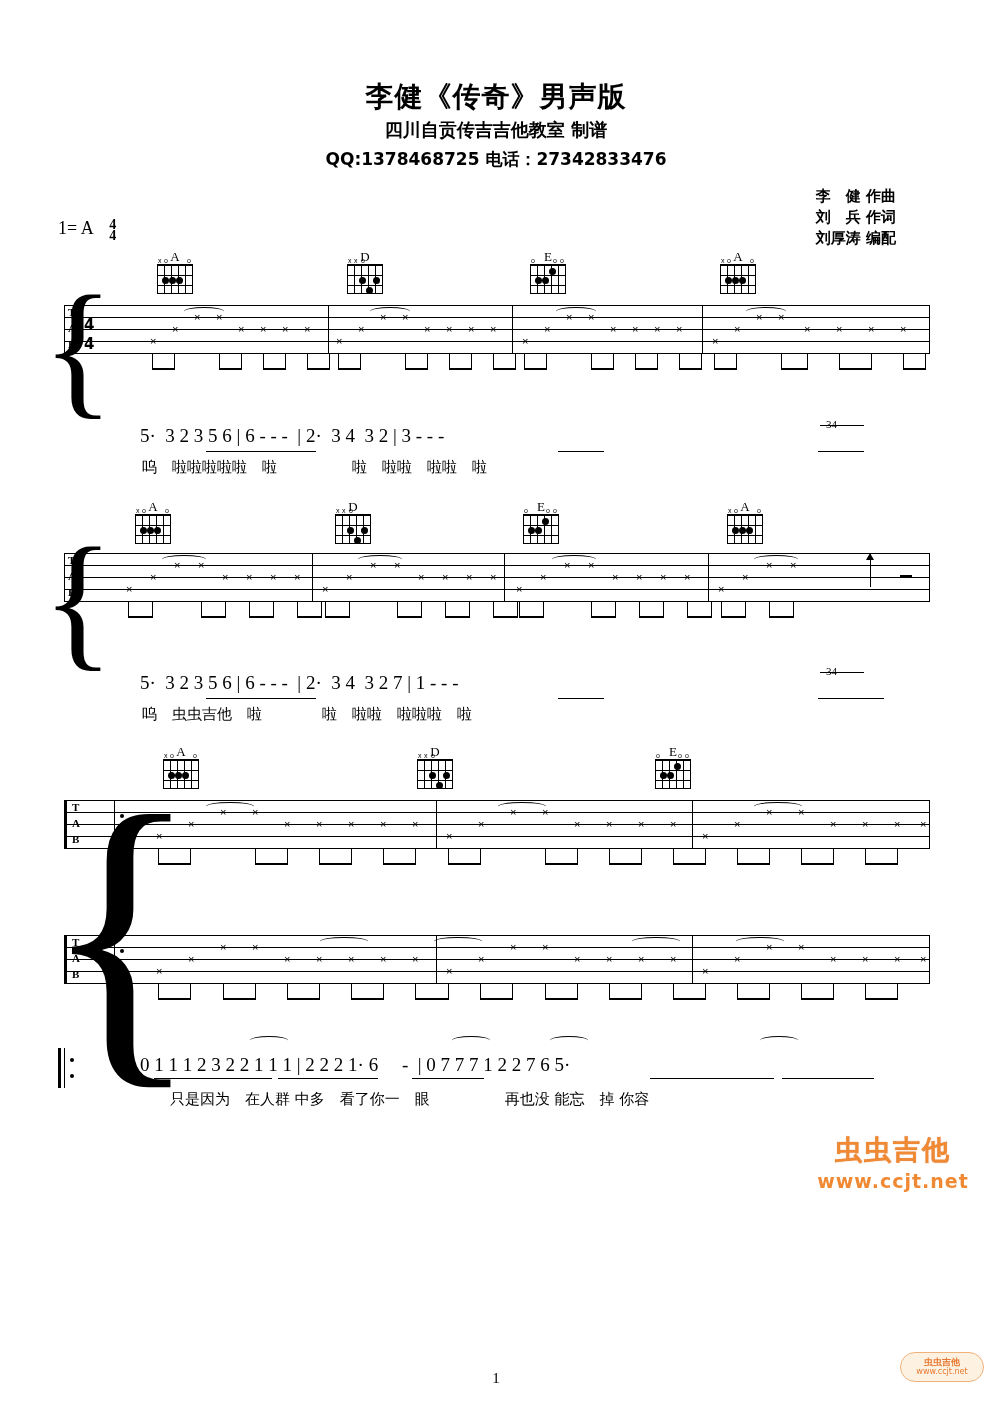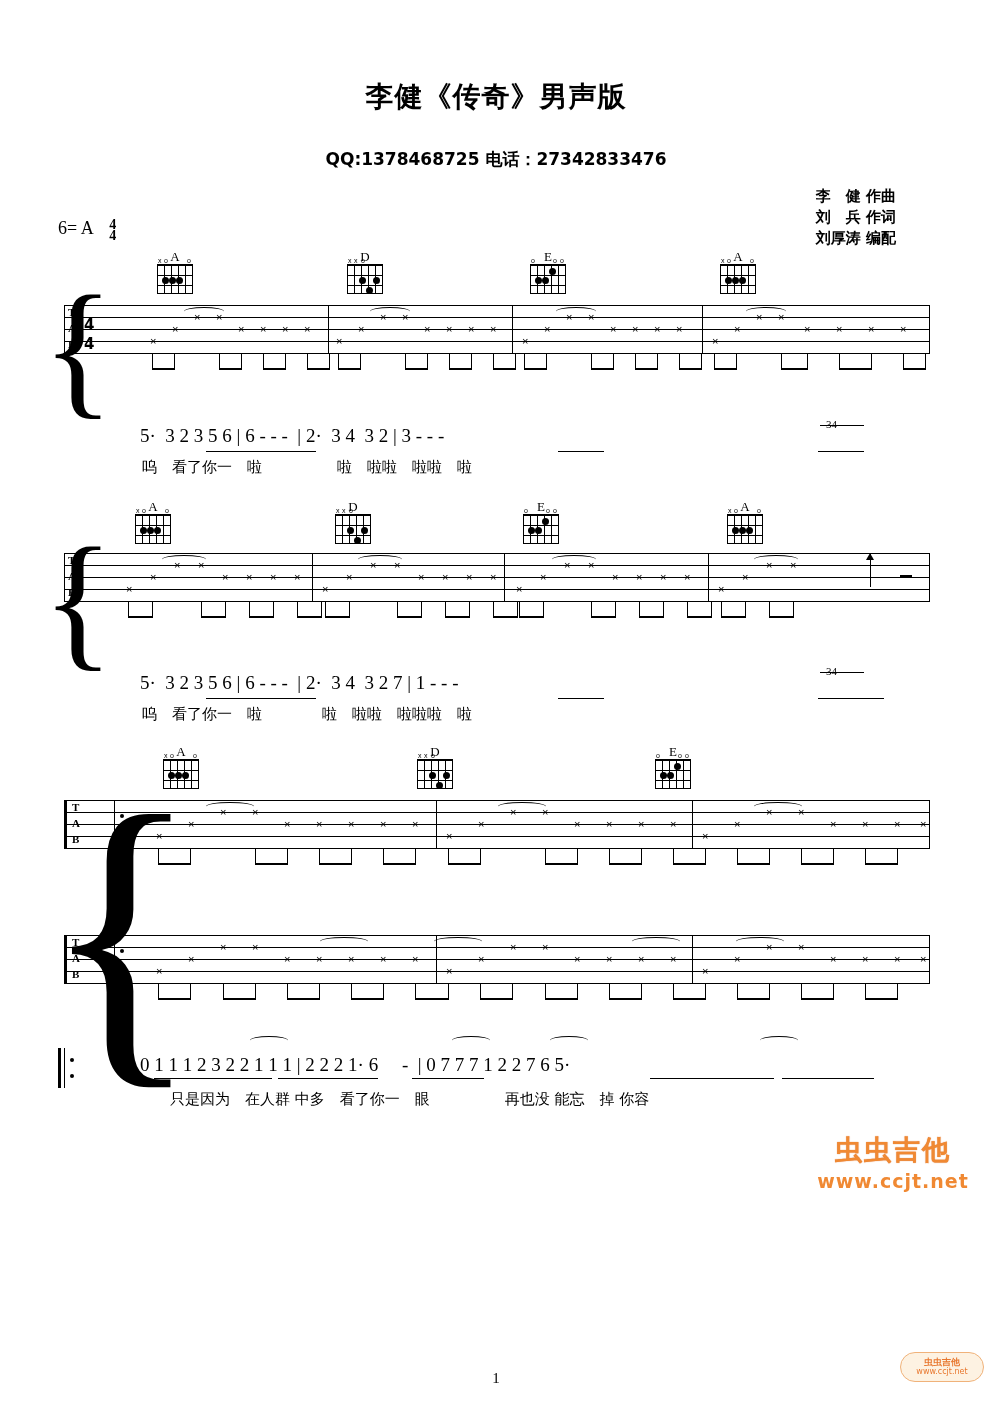--- a/index.html
+++ b/index.html
@@ -131,30 +131,31 @@
   }
   .repeat-dots{position:absolute;}
   .repeat-dots i{position:absolute;width:4px;height:4px;border-radius:50%;background:#000;}
 </style>
 </head>
 <body>
 
 <div class="page">
 
   <div class="title">李健《传奇》男声版</div>
+  <div class="subtitle">四川自贡传吉吉他教室  制谱</div>
   <div class="contact">QQ:1378468725  电话：27342833476</div>
 
   <div class="credits">
     <div>李　健 作曲</div>
     <div>刘　兵 作词</div>
     <div>刘厚涛 编配</div>
   </div>
 
   <div class="keysig">
-    <span>6= A</span>
+    <span>1= A</span>
     <span class="frac">
       <span>4</span>
       <span>4</span>
     </span>
   </div>
 
   <div class="brace" style="left:42px;top:288px;">{</div>
 
   <div class="chord" style="left:152px;top:250px;">
     <div class="cname">A</div>
@@ -343,21 +344,21 @@
       <div class="beam" style="left:839px;top:14px;width:23px;"></div>
     </div>
   </div>
 
   <div class="numrow" style="left:140px;top:425px;">5·  3 2 3 5 6 | 6 - - -  | 2·  3 4  3 2 | 3 - - -</div>
   <div class="small34" style="left:826px;top:418px;">34</div>
   <div class="underline1" style="left:206px;top:451px;width:110px;"></div>
   <div class="underline1" style="left:558px;top:451px;width:46px;"></div>
   <div class="underline1" style="left:818px;top:451px;width:46px;"></div>
   <div class="underline1" style="left:820px;top:425px;width:44px;"></div>
-  <div class="lyricrow" style="left:142px;top:458px;">呜　看了你一　啦　　　　　啦　啦啦　啦啦　啦</div>
+  <div class="lyricrow" style="left:142px;top:458px;">呜　啦啦啦啦啦　啦　　　　　啦　啦啦　啦啦　啦</div>
 
   <div class="brace" style="left:42px;top:540px;">{</div>
 
   <div class="chord" style="left:130px;top:500px;">
     <div class="cname">A</div>
     <div class="grid">
       <div class="marks">
         <span style="left:0px;">x</span>
           <span style="left:6px;">o</span>
           <span style="left:29px;">o</span>
@@ -531,21 +532,21 @@
       <div class="beam" style="left:705px;top:14px;width:25px;"></div>
     </div>
   </div>
 
   <div class="numrow" style="left:140px;top:672px;">5·  3 2 3 5 6 | 6 - - -  | 2·  3 4  3 2 7 | 1 - - -</div>
   <div class="small34" style="left:826px;top:665px;">34</div>
   <div class="underline1" style="left:206px;top:698px;width:110px;"></div>
   <div class="underline1" style="left:558px;top:698px;width:46px;"></div>
   <div class="underline1" style="left:818px;top:698px;width:66px;"></div>
   <div class="underline1" style="left:820px;top:672px;width:44px;"></div>
-  <div class="lyricrow" style="left:142px;top:705px;">呜　看了你一　啦　　　　啦　啦啦　啦啦啦　啦</div>
+  <div class="lyricrow" style="left:142px;top:705px;">呜　虫虫吉他　啦　　　　啦　啦啦　啦啦啦　啦</div>
 
   <div class="brace" style="left:42px;top:800px;height:300px;font-size:330px;">{</div>
 
   <div class="chord" style="left:158px;top:745px;">
     <div class="cname">A</div>
     <div class="grid">
       <div class="marks">
         <span style="left:0px;">x</span>
           <span style="left:6px;">o</span>
           <span style="left:29px;">o</span>

